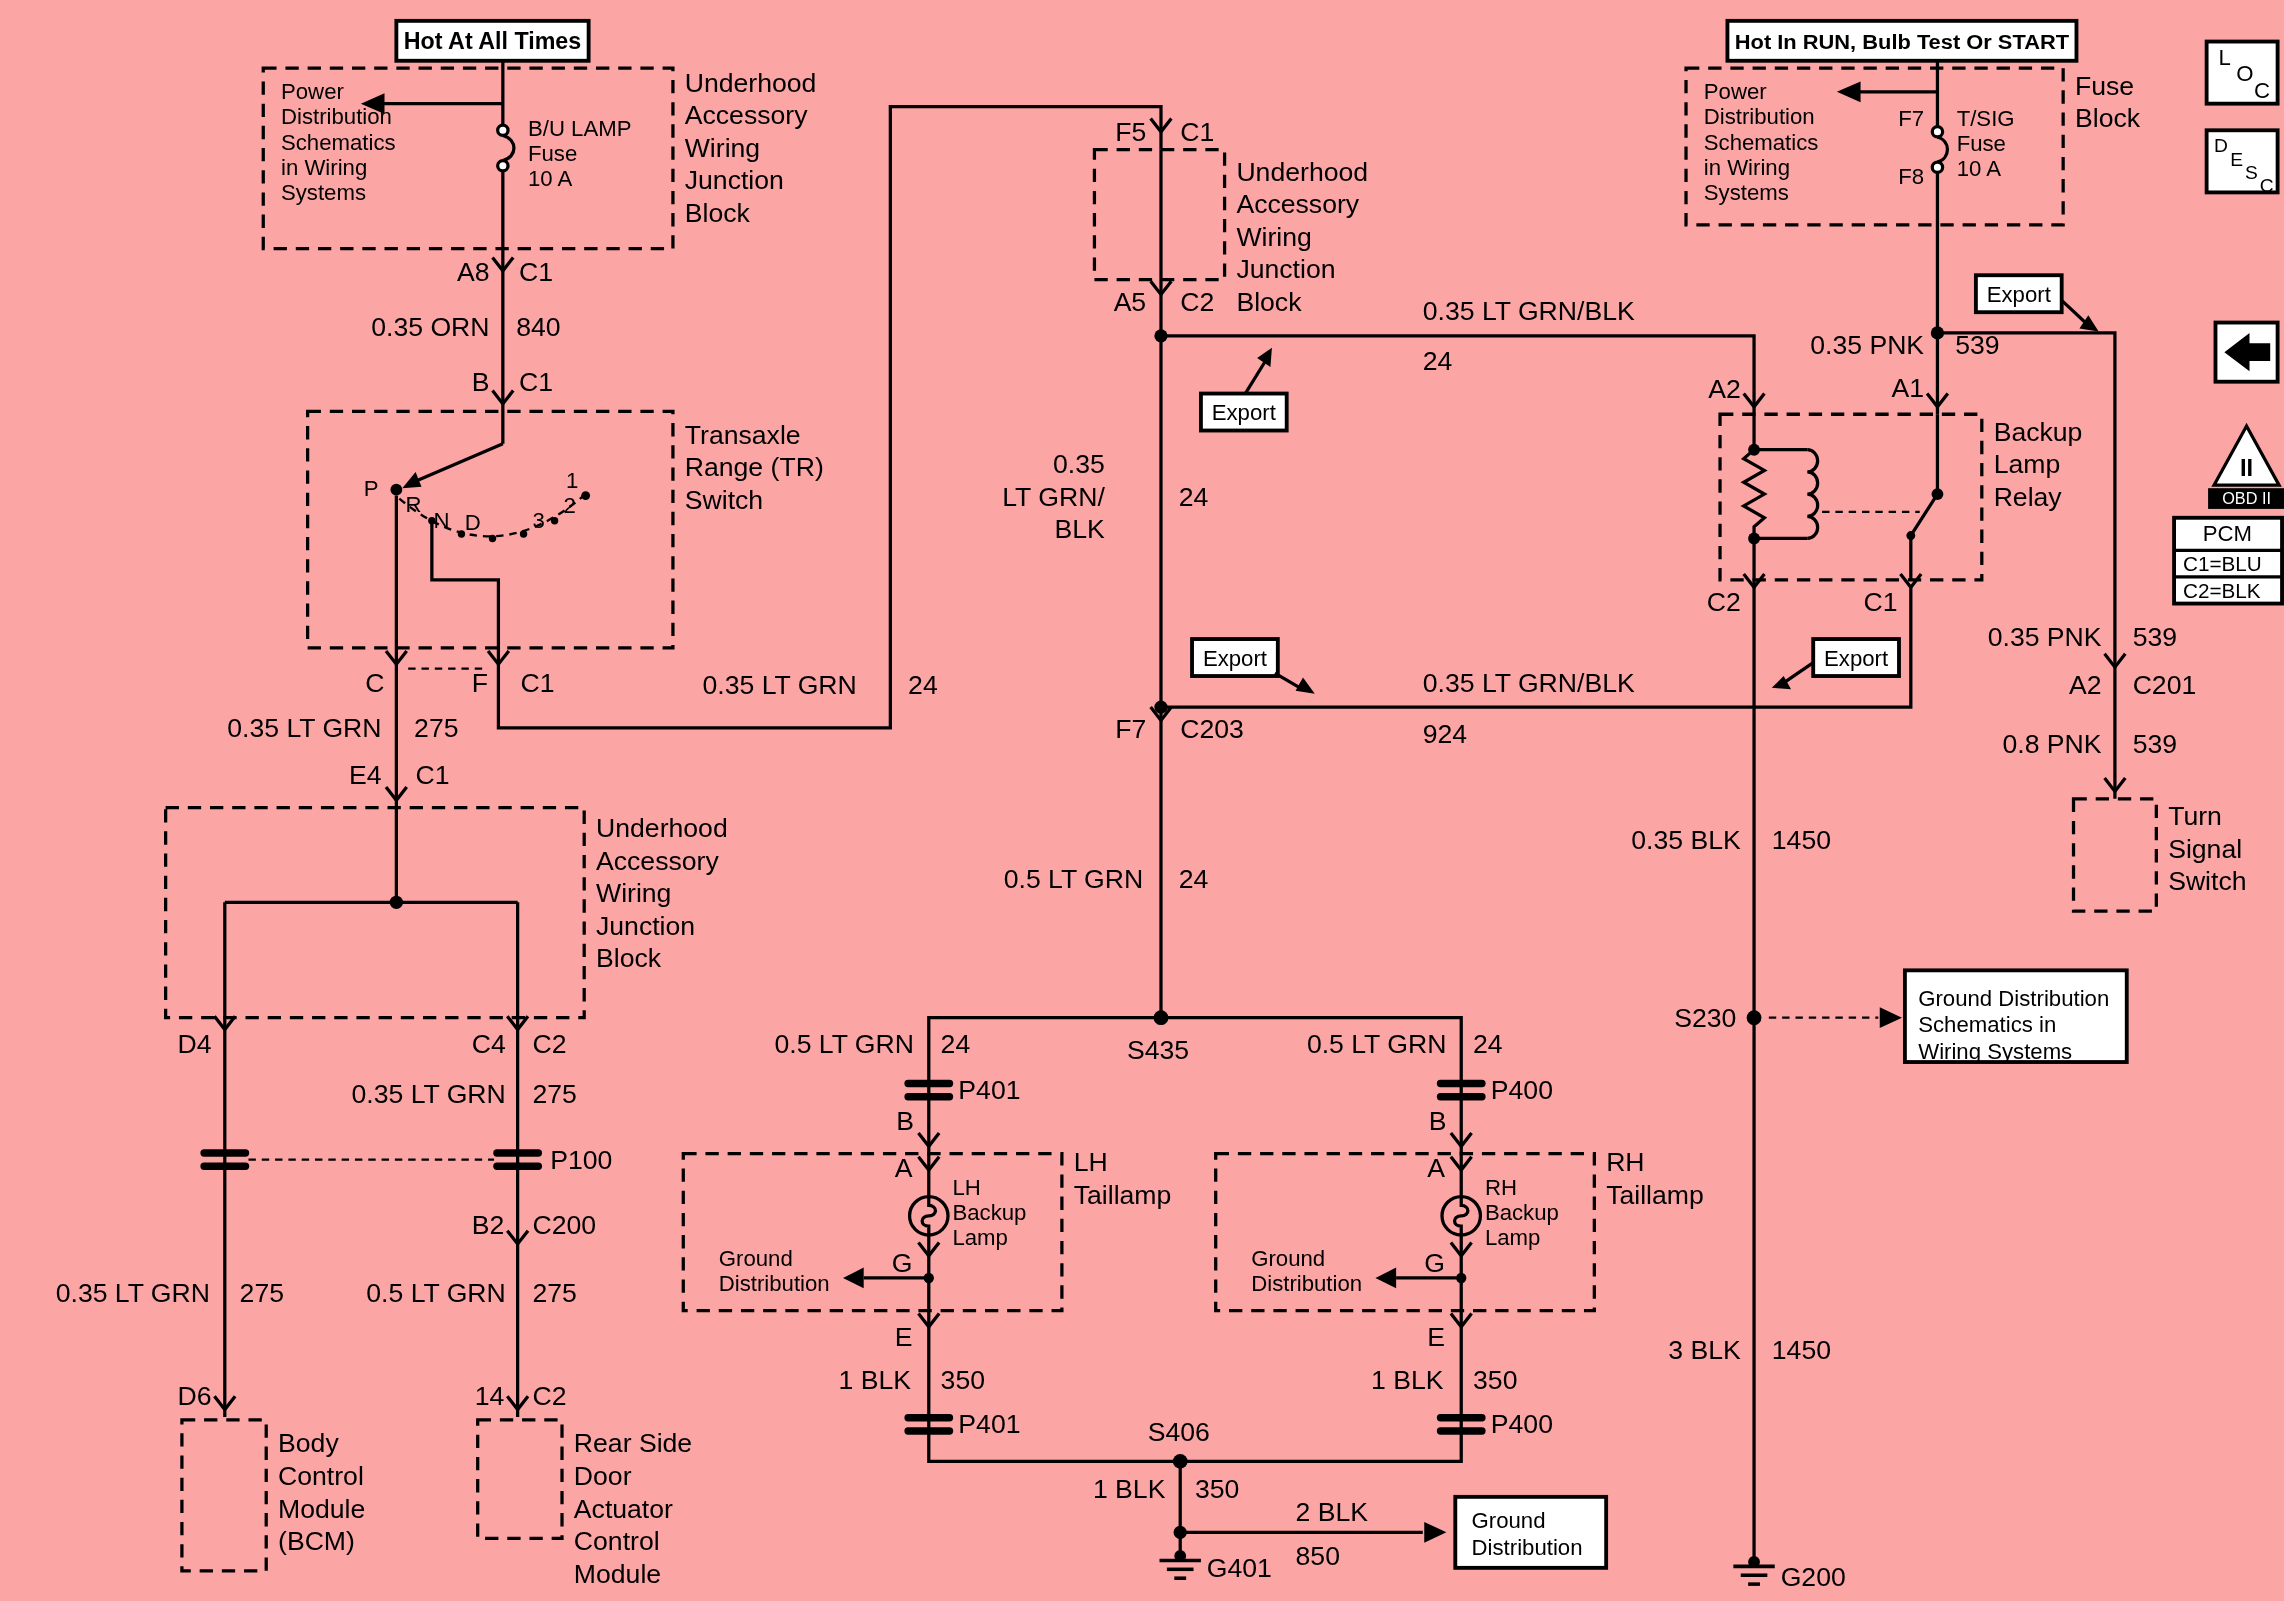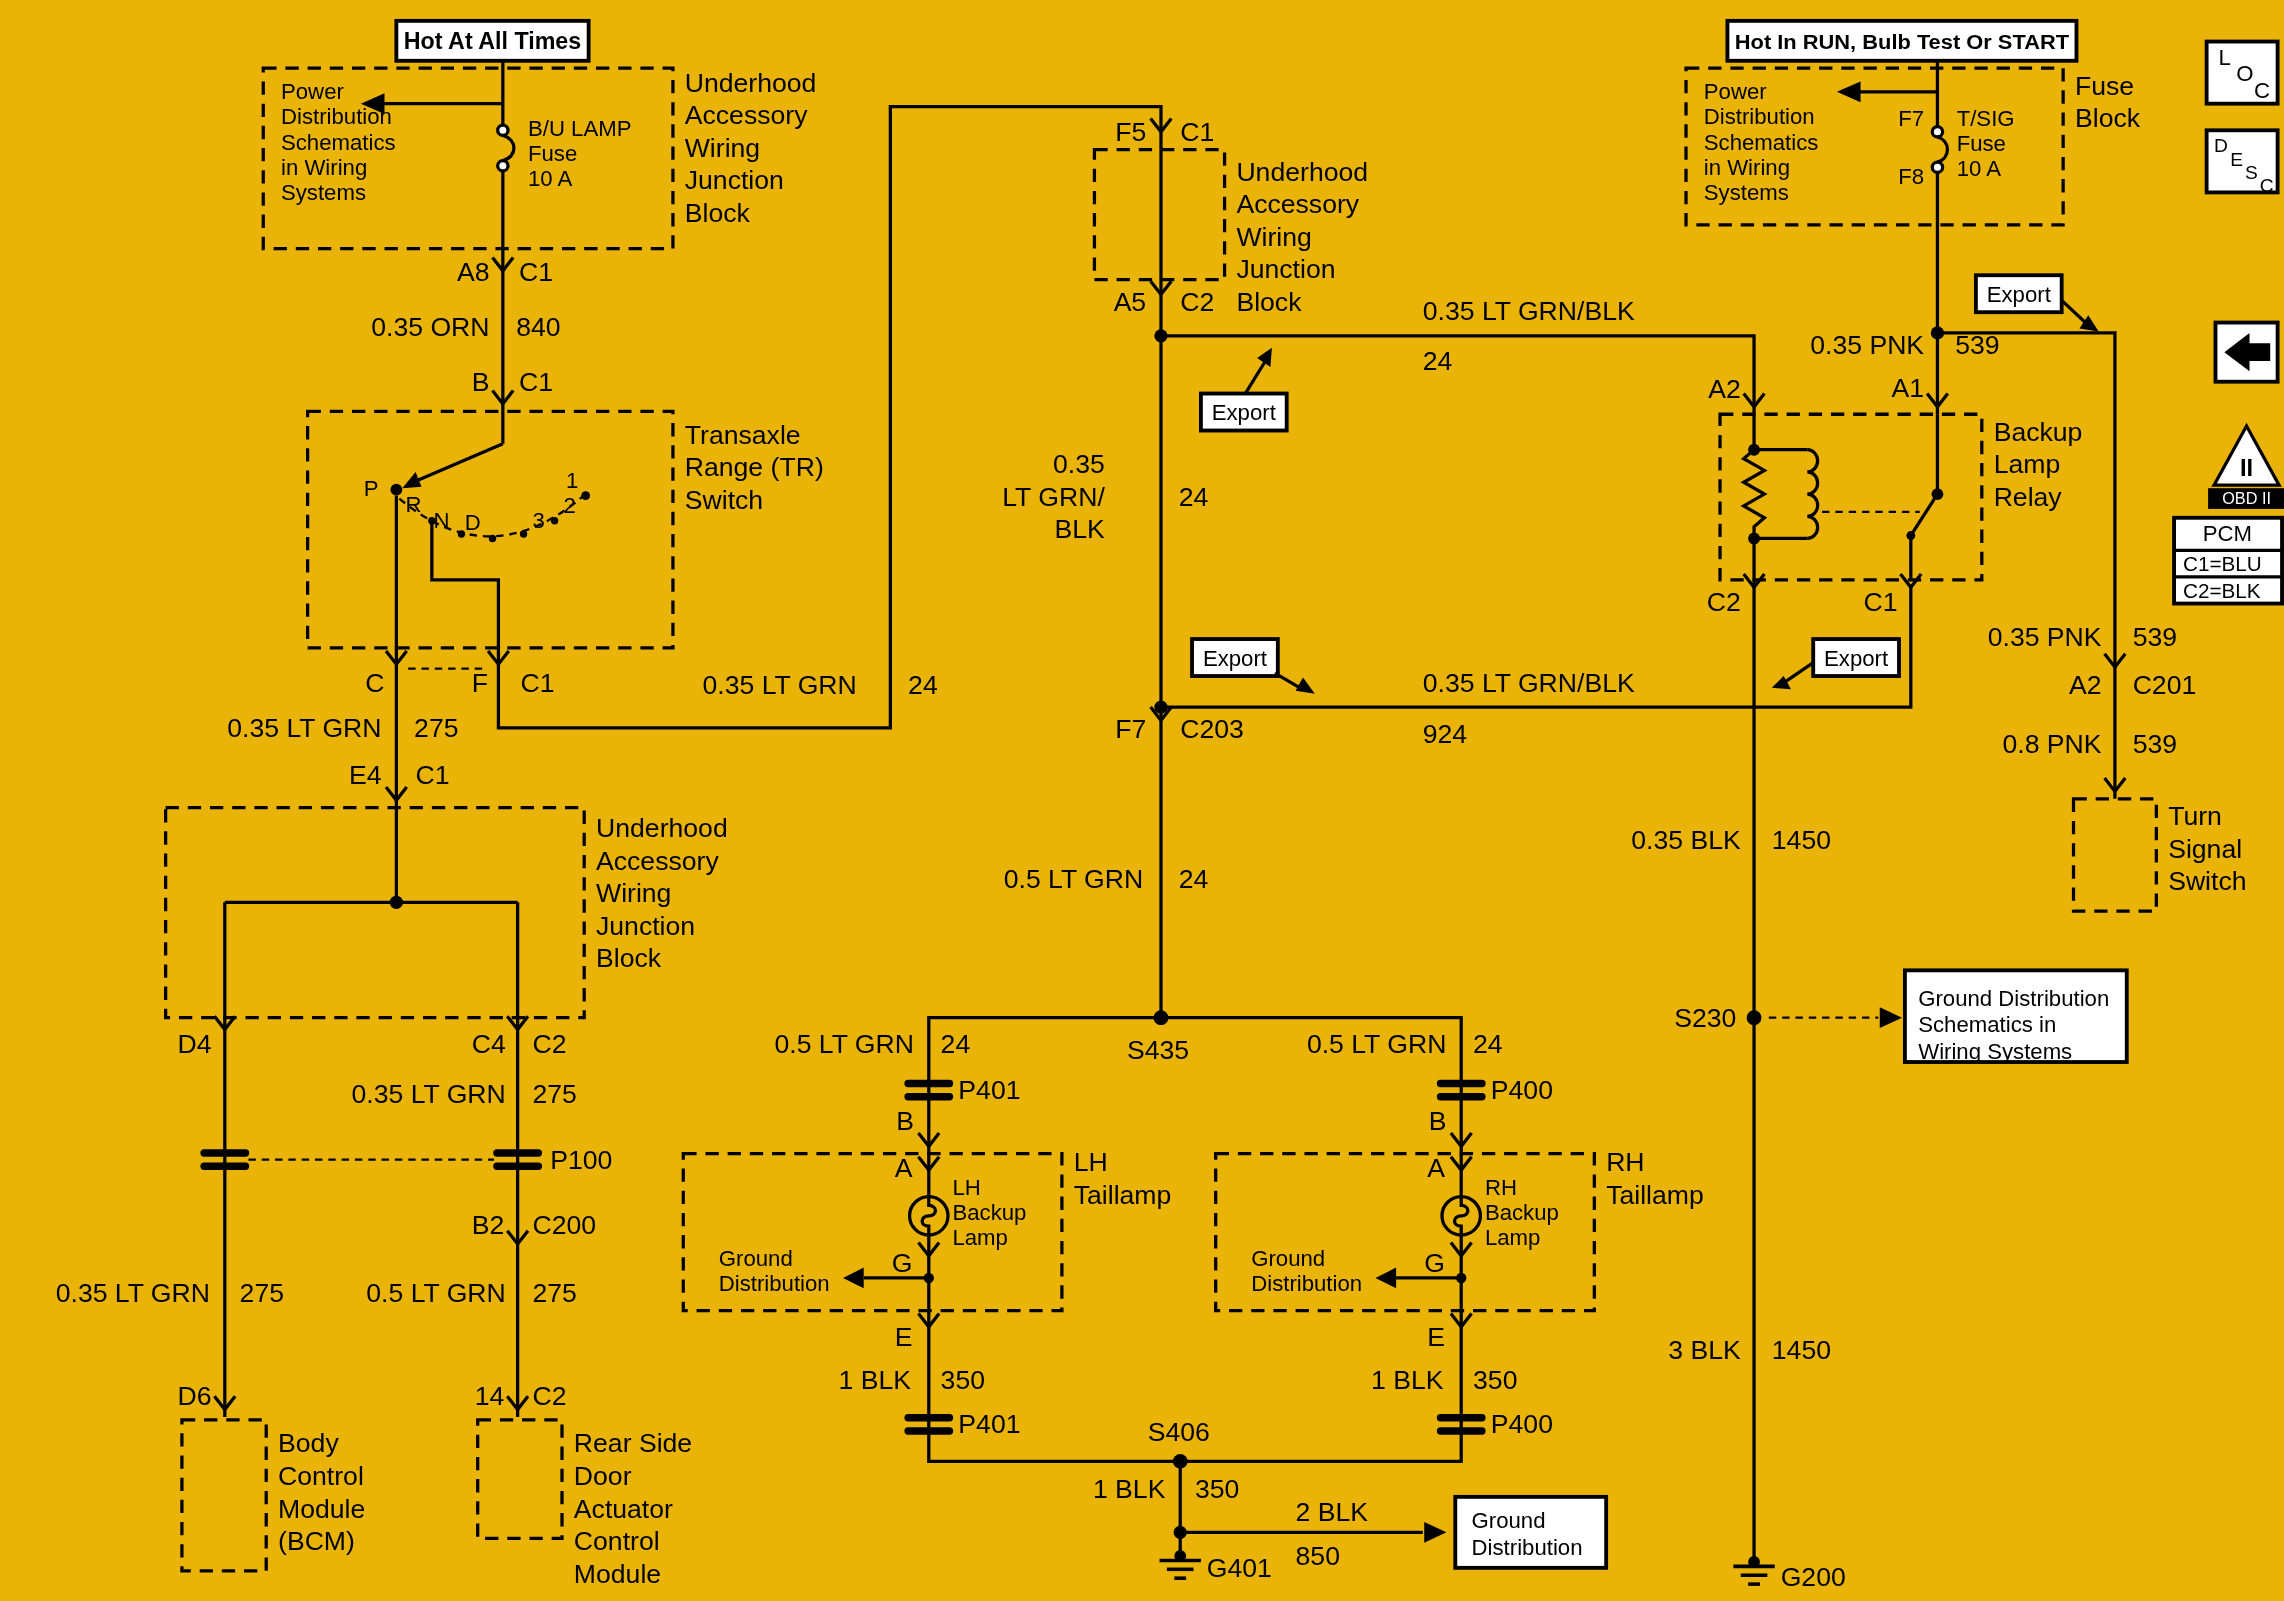--- a/index.html
+++ b/index.html
@@ -1,16 +1,16 @@
 <!DOCTYPE html>
 <html style="font-size:15px"><head>
 <meta charset="utf-8">
 <style>
   html,body{margin:0;padding:0;background:#ffffff;}
-  .sheet{width:2285px;height:1602px;background:#eab308;overflow:hidden;}
+  .sheet{width:2285px;height:1602px;background:#fca5a5;overflow:hidden;}
   svg{display:block;}
   text{font-family:"Liberation Sans","DejaVu Sans",sans-serif;font-size:18px;fill:#000;}
   .t15{font-size:15px}.t14{font-size:14px}.t13{font-size:13px}.t11{font-size:11px}.t16{font-size:16px}
   .b{font-weight:bold}
   .w{stroke:#000;stroke-width:2.2;fill:none}
   .db{stroke:#000;stroke-width:2.2;fill:none;stroke-dasharray:9 6}
   .dl{stroke:#000;stroke-width:1.6;fill:none;stroke-dasharray:5 4}
   .sb{stroke:#000;stroke-width:2.6;fill:#fff}
   .f{fill:#000;stroke:none}
   .wt{fill:#fff}

